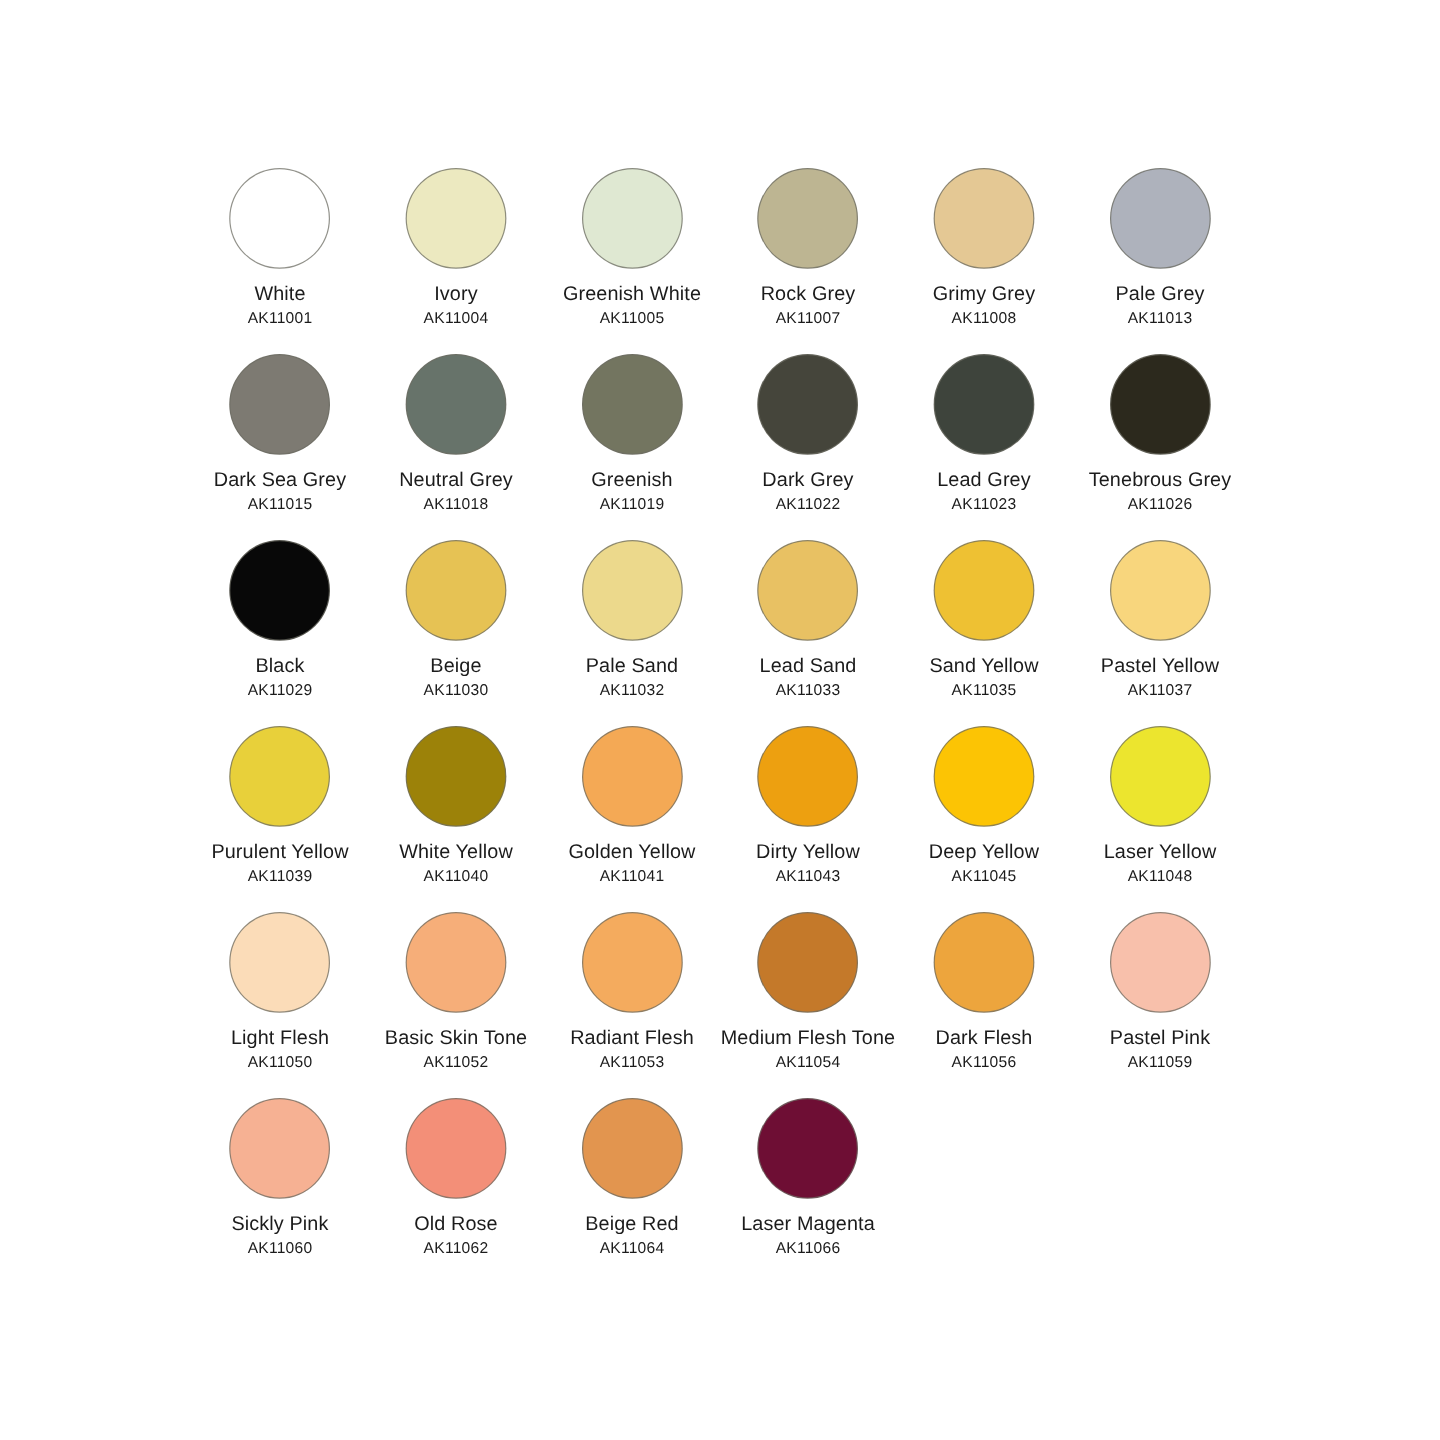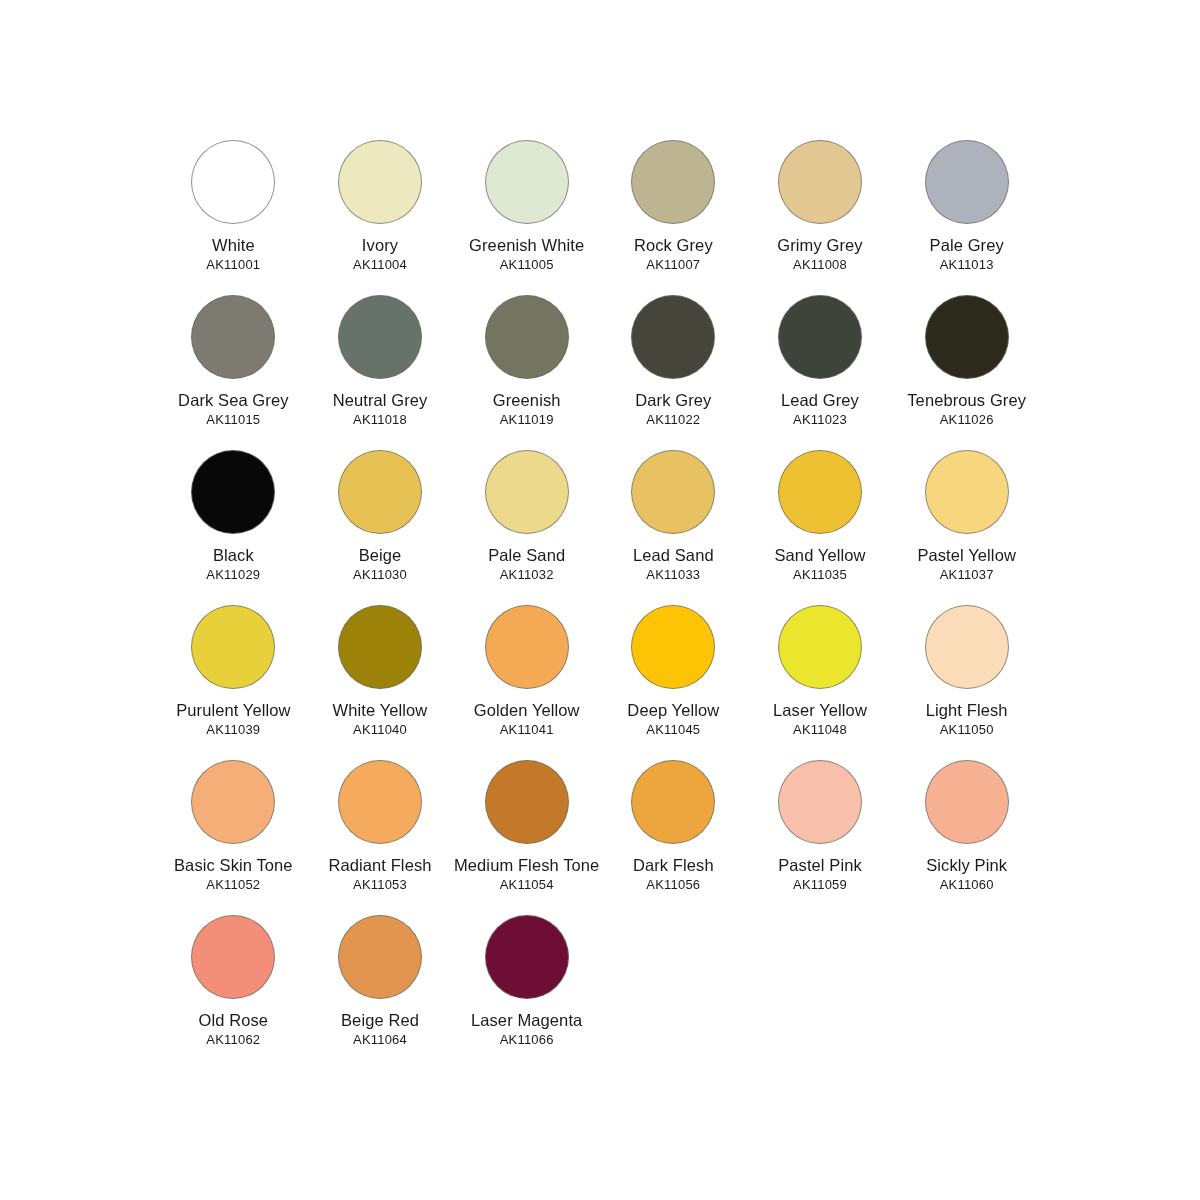--- a/index.html
+++ b/index.html
@@ -169,20 +169,25 @@
         <div class="swatch-dot" style="background: rgb(156, 130, 9);"></div>
         <div class="swatch-name">White Yellow</div>
         <div class="swatch-code">AK11040</div>
       </div>
       <div class="swatch-cell">
         <div class="swatch-dot" style="background: rgb(244, 169, 85);"></div>
         <div class="swatch-name">Golden Yellow</div>
         <div class="swatch-code">AK11041</div>
       </div>
       <div class="swatch-cell">
+        <div class="swatch-dot" style="background: rgb(237, 160, 16);"></div>
+        <div class="swatch-name">Dirty Yellow</div>
+        <div class="swatch-code">AK11043</div>
+      </div>
+      <div class="swatch-cell">
         <div class="swatch-dot" style="background: rgb(252, 196, 4);"></div>
         <div class="swatch-name">Deep Yellow</div>
         <div class="swatch-code">AK11045</div>
       </div>
       <div class="swatch-cell">
         <div class="swatch-dot" style="background: rgb(236, 229, 46);"></div>
         <div class="swatch-name">Laser Yellow</div>
         <div class="swatch-code">AK11048</div>
       </div>
       <div class="swatch-cell">

